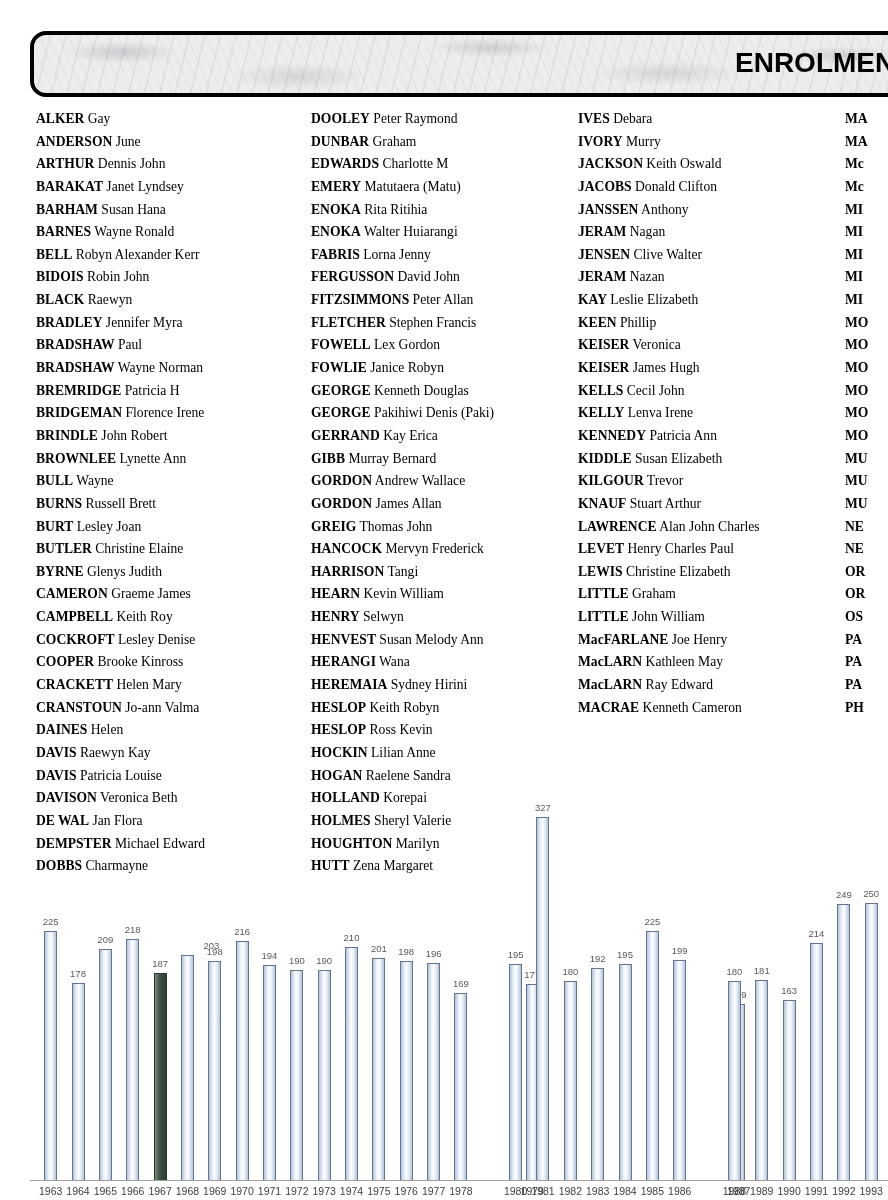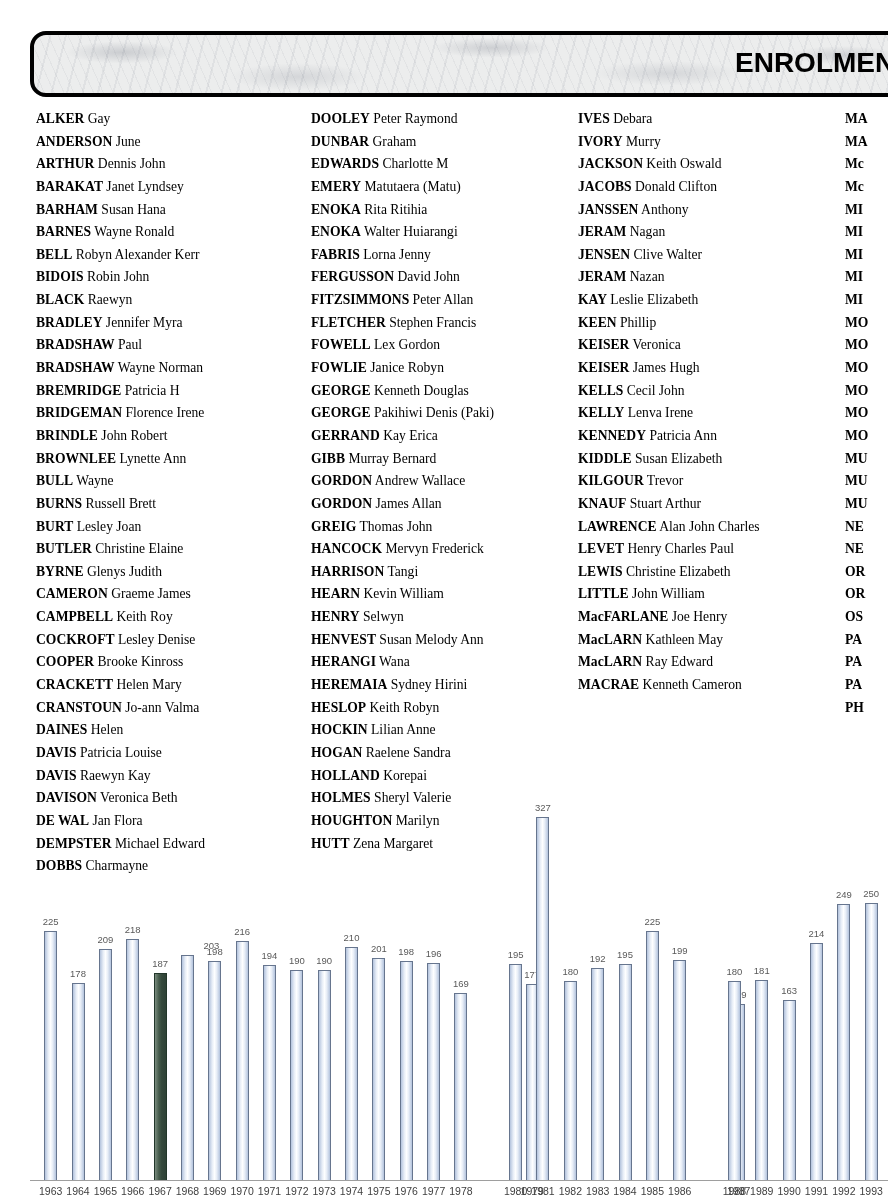--- a/index.html
+++ b/index.html
@@ -109,22 +109,22 @@
       <div class="name-row"><span class="surname">BURT</span><span> Lesley Joan</span></div>
       <div class="name-row"><span class="surname">BUTLER</span><span> Christine Elaine</span></div>
       <div class="name-row"><span class="surname">BYRNE</span><span> Glenys Judith</span></div>
       <div class="name-row"><span class="surname">CAMERON</span><span> Graeme James</span></div>
       <div class="name-row"><span class="surname">CAMPBELL</span><span> Keith Roy</span></div>
       <div class="name-row"><span class="surname">COCKROFT</span><span> Lesley Denise</span></div>
       <div class="name-row"><span class="surname">COOPER</span><span> Brooke Kinross</span></div>
       <div class="name-row"><span class="surname">CRACKETT</span><span> Helen Mary</span></div>
       <div class="name-row"><span class="surname">CRANSTOUN</span><span> Jo-ann Valma</span></div>
       <div class="name-row"><span class="surname">DAINES</span><span> Helen</span></div>
+      <div class="name-row"><span class="surname">DAVIS</span><span> Raewyn Kay</span></div>
       <div class="name-row"><span class="surname">DAVIS</span><span> Patricia Louise</span></div>
-      <div class="name-row"><span class="surname">DAVIS</span><span> Raewyn Kay</span></div>
       <div class="name-row"><span class="surname">DAVISON</span><span> Veronica Beth</span></div>
       <div class="name-row"><span class="surname">DE WAL</span><span> Jan Flora</span></div>
       <div class="name-row"><span class="surname">DEMPSTER</span><span> Michael Edward</span></div>
       <div class="name-row"><span class="surname">DOBBS</span><span> Charmayne</span></div>
     </div>
   <div class="name-col c1">
       <div class="name-row"><span class="surname">DOOLEY</span><span> Peter Raymond</span></div>
       <div class="name-row"><span class="surname">DUNBAR</span><span> Graham</span></div>
       <div class="name-row"><span class="surname">EDWARDS</span><span> Charlotte M</span></div>
       <div class="name-row"><span class="surname">EMERY</span><span> Matutaera (Matu)</span></div>
@@ -144,20 +144,21 @@
       <div class="name-row"><span class="surname">GORDON</span><span> James Allan</span></div>
       <div class="name-row"><span class="surname">GREIG</span><span> Thomas John</span></div>
       <div class="name-row"><span class="surname">HANCOCK</span><span> Mervyn Frederick</span></div>
       <div class="name-row"><span class="surname">HARRISON</span><span> Tangi</span></div>
       <div class="name-row"><span class="surname">HEARN</span><span> Kevin William</span></div>
       <div class="name-row"><span class="surname">HENRY</span><span> Selwyn</span></div>
       <div class="name-row"><span class="surname">HENVEST</span><span> Susan Melody Ann</span></div>
       <div class="name-row"><span class="surname">HERANGI</span><span> Wana</span></div>
       <div class="name-row"><span class="surname">HEREMAIA</span><span> Sydney Hirini</span></div>
       <div class="name-row"><span class="surname">HESLOP</span><span> Keith Robyn</span></div>
+      <div class="name-row"><span class="surname">HESLOP</span><span> Ross Kevin</span></div>
       <div class="name-row"><span class="surname">HOCKIN</span><span> Lilian Anne</span></div>
       <div class="name-row"><span class="surname">HOGAN</span><span> Raelene Sandra</span></div>
       <div class="name-row"><span class="surname">HOLLAND</span><span> Korepai</span></div>
       <div class="name-row"><span class="surname">HOLMES</span><span> Sheryl Valerie</span></div>
       <div class="name-row"><span class="surname">HOUGHTON</span><span> Marilyn</span></div>
       <div class="name-row"><span class="surname">HUTT</span><span> Zena Margaret</span></div>
     </div>
   <div class="name-col c2">
       <div class="name-row"><span class="surname">IVES</span><span> Debara</span></div>
       <div class="name-row"><span class="surname">IVORY</span><span> Murry</span></div>
@@ -173,20 +174,21 @@
       <div class="name-row"><span class="surname">KEISER</span><span> James Hugh</span></div>
       <div class="name-row"><span class="surname">KELLS</span><span> Cecil John</span></div>
       <div class="name-row"><span class="surname">KELLY</span><span> Lenva Irene</span></div>
       <div class="name-row"><span class="surname">KENNEDY</span><span> Patricia Ann</span></div>
       <div class="name-row"><span class="surname">KIDDLE</span><span> Susan Elizabeth</span></div>
       <div class="name-row"><span class="surname">KILGOUR</span><span> Trevor</span></div>
       <div class="name-row"><span class="surname">KNAUF</span><span> Stuart Arthur</span></div>
       <div class="name-row"><span class="surname">LAWRENCE</span><span> Alan John Charles</span></div>
       <div class="name-row"><span class="surname">LEVET</span><span> Henry Charles Paul</span></div>
       <div class="name-row"><span class="surname">LEWIS</span><span> Christine Elizabeth</span></div>
+      <div class="name-row"><span class="surname">LITTLE</span><span> Graham</span></div>
       <div class="name-row"><span class="surname">LITTLE</span><span> John William</span></div>
       <div class="name-row"><span class="surname">MacFARLANE</span><span> Joe Henry</span></div>
       <div class="name-row"><span class="surname">MacLARN</span><span> Kathleen May</span></div>
       <div class="name-row"><span class="surname">MacLARN</span><span> Ray Edward</span></div>
       <div class="name-row"><span class="surname">MACRAE</span><span> Kenneth Cameron</span></div>
     </div>
   <div class="name-col c3">
       <div class="name-row"><span class="surname">MA</span></div>
       <div class="name-row"><span class="surname">MA</span></div>
       <div class="name-row"><span class="surname">Mc</span></div>

